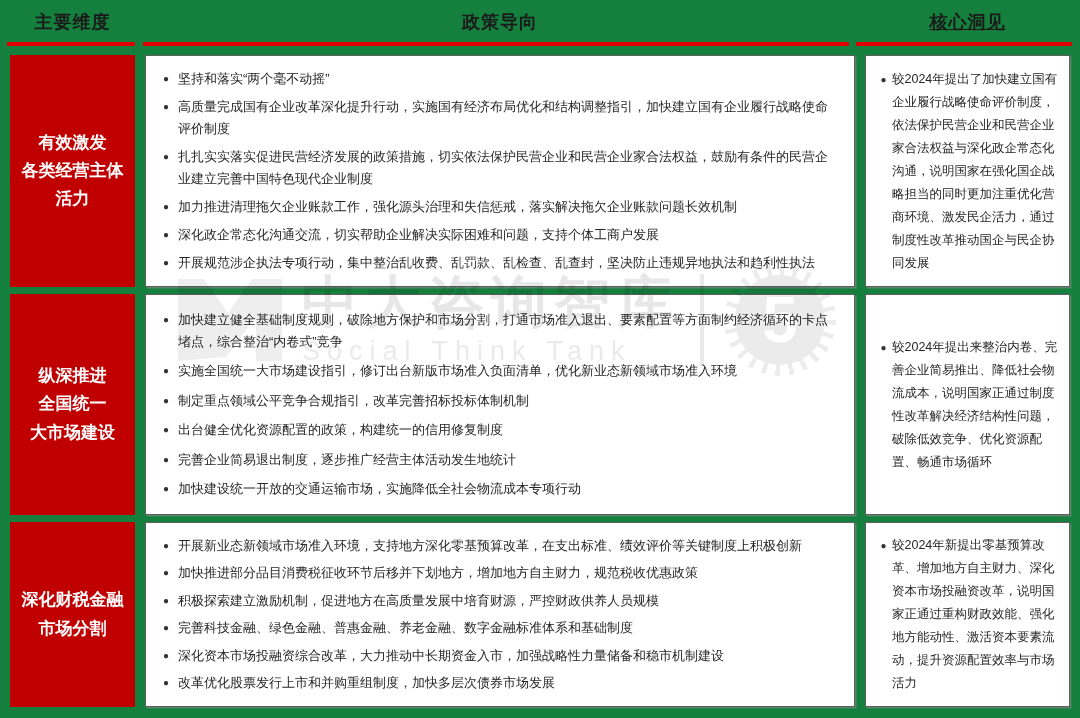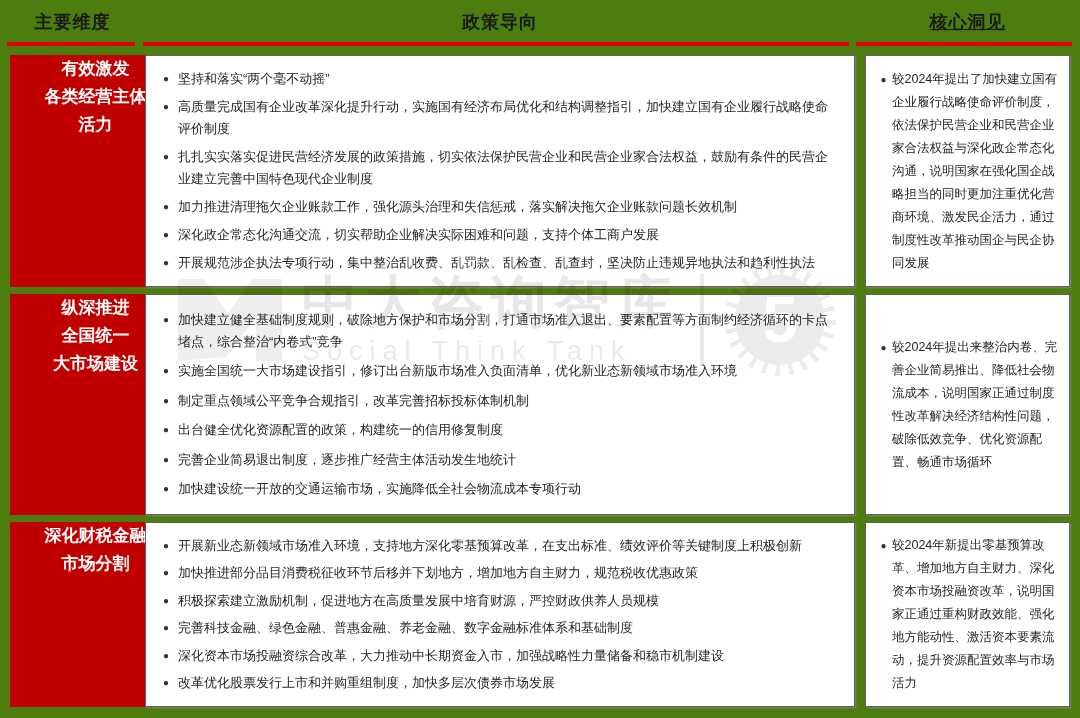--- a/index.html
+++ b/index.html
@@ -1,35 +1,35 @@
 <!DOCTYPE html>
 <html><head>
 <meta charset="utf-8">
 <style>
   html,body{margin:0;padding:0;background:#fff;}
-  #stage{position:relative;width:1080px;height:718px;background:#4d7c0f;overflow:hidden;
+  #stage{position:relative;width:1080px;height:718px;background:#15803d;overflow:hidden;
          font-family:"Liberation Sans","DejaVu Sans",sans-serif;color:#262626;}
   
   .hdr{position:absolute;top:6px;height:32px;display:flex;align-items:center;justify-content:center;
        font-weight:bold;font-size:18px;color:#1a1a1a;letter-spacing:1px;}
   #hdr-dim{left:10px;width:125px;}
   #hdr-policy{left:145px;width:710px;}
   #hdr-insight{left:865px;width:205px;text-decoration:underline;}
   .rule{position:absolute;top:42px;height:4px;background:#e00000;border-radius:1px;}
   #rule-dim{left:7px;width:128px;}
   #rule-policy{left:143px;width:706px;}
   #rule-insight{left:856px;width:216px;}
   
   .row{position:absolute;left:0;width:1080px;}
   .row1{top:55px;height:232px;}
   .row2{top:294px;height:221px;}
   .row3{top:522px;height:185px;}
   .dim-cell{position:absolute;left:10px;width:125px;top:0;bottom:0;background:#c00000;color:#ffffff;
-            display:flex;flex-direction:column;justify-content:flex-start;align-items:center;
-            font-weight:bold;font-size:17px;line-height:1.65;text-align:center;z-index:2;padding-left:23px;}
+            display:flex;flex-direction:column;justify-content:center;align-items:center;
+            font-weight:bold;font-size:17px;line-height:1.65;text-align:center;z-index:2;}
   .policy-cell{position:absolute;left:145px;width:710px;top:0;bottom:0;background:#fff;
                border:1.5px solid #5f5f5f;box-shadow:1.5px 1.5px 0 rgba(140,140,140,.55);
                box-sizing:border-box;display:flex;flex-direction:column;justify-content:space-evenly;
                padding:6px 14px 6px 8px;z-index:2;}
   .insight-cell{position:absolute;left:865px;width:205px;top:0;bottom:0;background:#fff;
                border:1.5px solid #5f5f5f;box-shadow:1.5px 1.5px 0 rgba(140,140,140,.55);
                box-sizing:border-box;display:flex;align-items:center;padding:8px 9px;z-index:2;}
   .item{display:flex;align-items:flex-start;font-size:13px;line-height:1.68;}
   .dot{flex:none;width:24px;text-align:center;font-size:10px;padding-top:3px;color:#333;}
   .txt{flex:1;}

